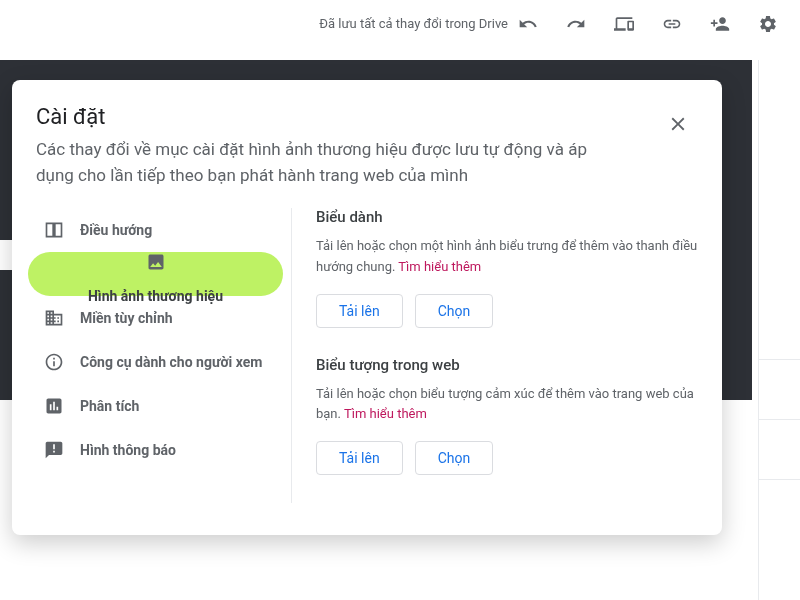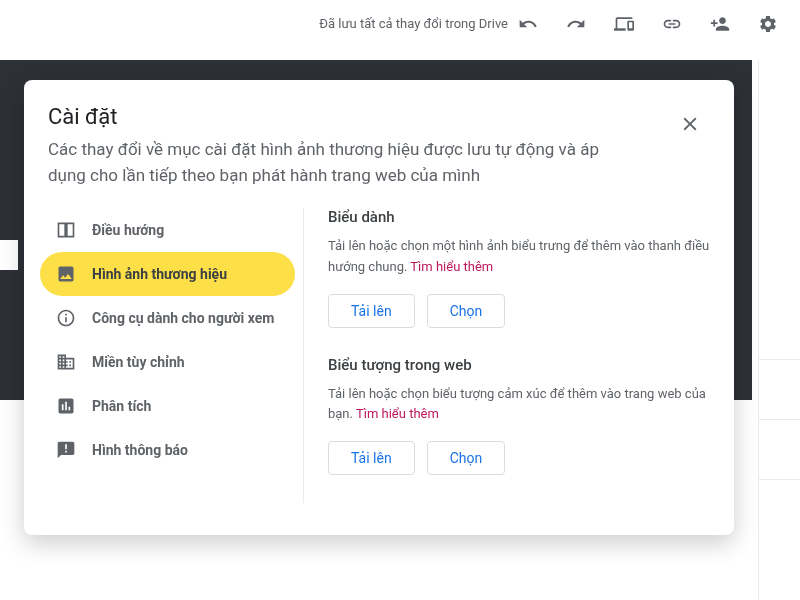--- a/index.html
+++ b/index.html
@@ -12,32 +12,32 @@
     .toolbar-btn svg { width: 20px; height: 20px; fill: currentColor; }
     
     .canvas-bg { position: absolute; top: 60px; left: 0; right: 48px; height: 340px; background: #2d3036; }
     .canvas-bg::before { content: ''; position: absolute; left: 0; top: 180px; width: 18px; height: 30px; background: #fff; }
     
     .side-panel { position: absolute; right: 0; top: 60px; bottom: 0; width: 42px; background: #fff; border-left: 1px solid #e8eaed; }
     .side-panel-item { height: 60px; border-bottom: 1px solid #e8eaed; margin-top: 80px; }
     .side-panel-item:first-child { margin-top: 240px; }
     .side-panel-item + .side-panel-item { margin-top: 0; }
     
-    .modal { position: absolute; top: 80px; left: 24px; width: 710px; background: #fff; border-radius: 8px; box-shadow: 0 8px 24px rgba(0,0,0,0.2); padding: 24px 0 32px 0; }
+    .modal { position: absolute; top: 80px; left: 12px; width: 710px; background: #fff; border-radius: 8px; box-shadow: 0 8px 24px rgba(0,0,0,0.2); padding: 24px 0 32px 0; }
     .modal-header { display: flex; align-items: flex-start; padding: 0 24px; }
     .modal-title-wrap { flex: 1; }
     .modal-title { font-size: 22px; color: #202124; font-weight: 400; margin-bottom: 8px; }
     .modal-subtitle { font-size: 17px; color: #5f6368; line-height: 1.5; padding-right: 40px; }
     .modal-close { width: 40px; height: 40px; display: flex; align-items: center; justify-content: center; cursor: pointer; color: #5f6368; border-radius: 50%; }
     .modal-close svg { width: 22px; height: 22px; }
     
     .modal-body { display: flex; margin-top: 20px; }
     .sidebar { width: 280px; padding: 0 8px 0 16px; border-right: 1px solid #e8eaed; }
     .sidebar-item { display: flex; align-items: center; height: 44px; padding: 0 16px; border-radius: 22px; cursor: pointer; color: #5f6368; font-size: 14px; gap: 16px; font-weight: bold; }
-    .sidebar-item.active { background: #fde047; color: #3c4043; }
+    .sidebar-item.active { background: #bef264; color: #3c4043; flex-direction: column; }
     .sidebar-item svg { width: 20px; height: 20px; fill: currentColor; flex-shrink: 0; }
     .sidebar-item.active svg { fill: #5f6368; }
     
     .content { flex: 1; padding: 0 24px; }
     .section { margin-bottom: 28px; }
     .section-title { font-size: 15px; color: #3c4043; font-weight: 500; margin-bottom: 10px; }
     .section-desc { font-size: 13px; color: #5f6368; line-height: 1.6; margin-bottom: 16px; }
     .section-desc a { color: #be185d; text-decoration: none; cursor: pointer; margin-top: 16px; }
     .btn-row { display: flex; gap: 12px; }
     .btn { padding: 8px 22px; border: 1px solid #dadce0; border-radius: 4px; background: #fff; color: #1a73e8; font-size: 14px; cursor: pointer; font-family: inherit; }
@@ -111,29 +111,29 @@
         <span>Điều hướng</span>
       </div>
       <div class="sidebar-item active">
         <svg viewBox="0 0 24 24">
             <path d="M21 19V5c0-1.1-.9-2-2-2H5c-1.1 0-2 .9-2 2v14c0 1.1.9 2 2 2h14c1.1 0 2-.9 2-2zM8.5 13.5l2.5 3.01L14.5 12l4.5 6H5l3.5-4.5z"></path>
           </svg>
         <span>Hình ảnh thương hiệu</span>
       </div>
       <div class="sidebar-item">
         <svg viewBox="0 0 24 24">
+            <path d="M12 7V3H2v18h20V7H12zM6 19H4v-2h2v2zm0-4H4v-2h2v2zm0-4H4V9h2v2zm0-4H4V5h2v2zm4 12H8v-2h2v2zm0-4H8v-2h2v2zm0-4H8V9h2v2zm0-4H8V5h2v2zm10 12h-8v-2h2v-2h-2v-2h2v-2h-2V9h8v10zm-2-8h-2v2h2v-2zm0 4h-2v2h2v-2z"></path>
+          </svg>
+        <span>Miền tùy chỉnh</span>
+      </div>
+      <div class="sidebar-item">
+        <svg viewBox="0 0 24 24">
             <path d="M11 7h2v2h-2zm0 4h2v6h-2zm1-9C6.48 2 2 6.48 2 12s4.48 10 10 10 10-4.48 10-10S17.52 2 12 2zm0 18c-4.41 0-8-3.59-8-8s3.59-8 8-8 8 3.59 8 8-3.59 8-8 8z"></path>
           </svg>
         <span>Công cụ dành cho người xem</span>
-      </div>
-      <div class="sidebar-item">
-        <svg viewBox="0 0 24 24">
-            <path d="M12 7V3H2v18h20V7H12zM6 19H4v-2h2v2zm0-4H4v-2h2v2zm0-4H4V9h2v2zm0-4H4V5h2v2zm4 12H8v-2h2v2zm0-4H8v-2h2v2zm0-4H8V9h2v2zm0-4H8V5h2v2zm10 12h-8v-2h2v-2h-2v-2h2v-2h-2V9h8v10zm-2-8h-2v2h2v-2zm0 4h-2v2h2v-2z"></path>
-          </svg>
-        <span>Miền tùy chỉnh</span>
       </div>
       <div class="sidebar-item">
         <svg viewBox="0 0 24 24">
             <path d="M19 3H5c-1.1 0-2 .9-2 2v14c0 1.1.9 2 2 2h14c1.1 0 2-.9 2-2V5c0-1.1-.9-2-2-2zM9 17H7v-7h2v7zm4 0h-2V7h2v10zm4 0h-2v-4h2v4z"></path>
           </svg>
         <span>Phân tích</span>
       </div>
       <div class="sidebar-item">
         <svg viewBox="0 0 24 24">
             <path d="M20 2H4c-1.1 0-2 .9-2 2v18l4-4h14c1.1 0 2-.9 2-2V4c0-1.1-.9-2-2-2zm-7 9h-2V5h2v6zm0 4h-2v-2h2v2z"></path>

